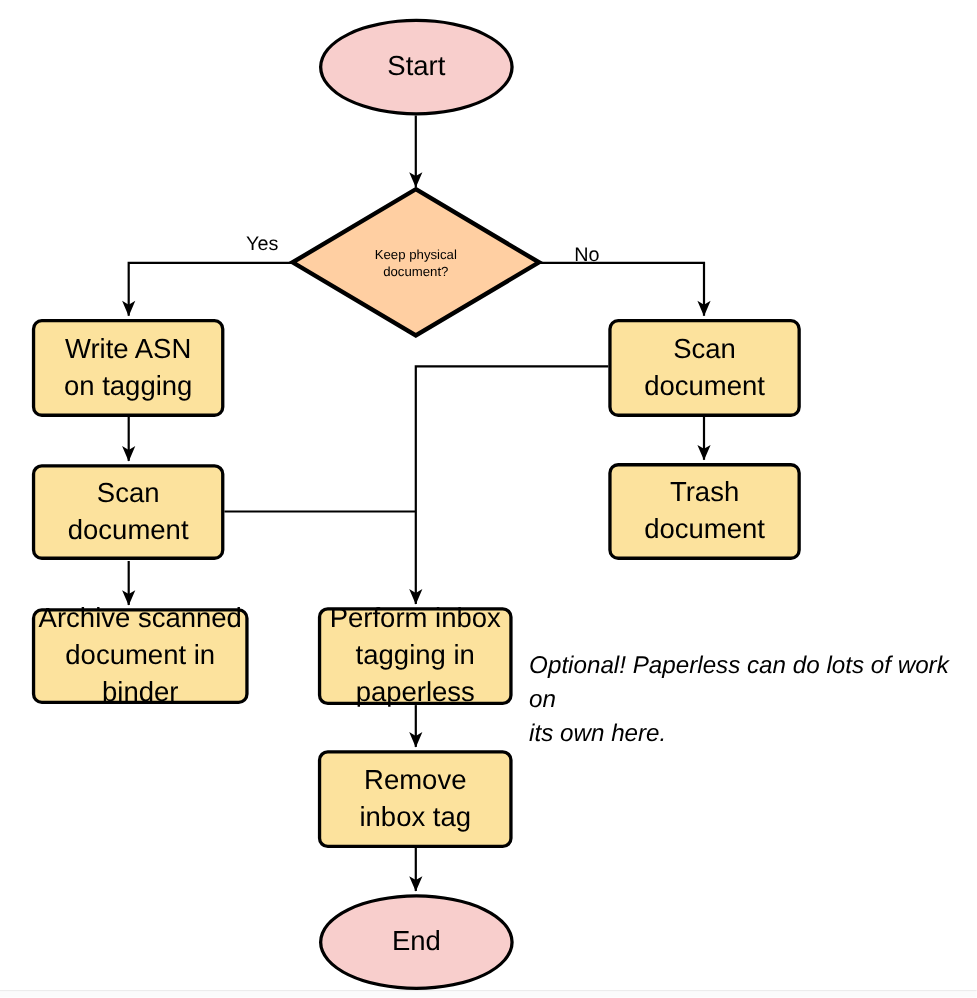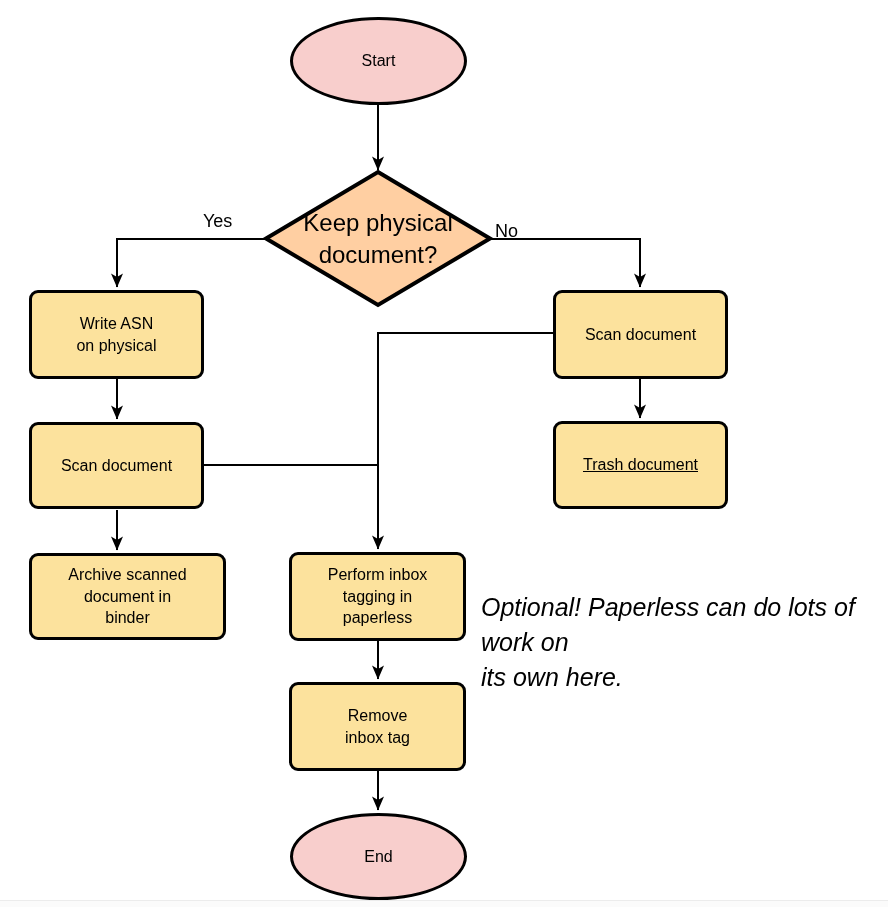--- a/index.html
+++ b/index.html
@@ -23,21 +23,21 @@
     height: 907px;
   }
   .node {
     position: absolute;
     box-sizing: border-box;
     display: flex;
     align-items: center;
     justify-content: center;
     text-align: center;
     color: #000000;
-    font-size: 16px;
+    font-size: 25px;
     line-height: 1.35;
   }
   .node-label {
     white-space: pre-line;
   }
   .terminal {
     background: #f8cecc;
     border: 3px solid #000000;
     border-radius: 50%;
   }
@@ -45,33 +45,33 @@
     background: #fce29d;
     border: 3px solid #000000;
     border-radius: 9px;
   }
   .decision-label {
     position: absolute;
     display: flex;
     align-items: center;
     justify-content: center;
     text-align: center;
-    font-size: 24px;
+    font-size: 12px;
     line-height: 1.35;
     color: #000000;
   }
   .edge-label {
     position: absolute;
-    text-align: left;
+    text-align: right;
     font-size: 18px;
     color: #000000;
   }
   .note {
     position: absolute;
-    font-size: 25px;
+    font-size: 22px;
     font-style: italic;
     line-height: 1.4;
     color: #000000;
     white-space: pre-line;
   }
   .bottom-strip {
     position: absolute;
     left: 0;
     top: 900px;
     width: 888px;
@@ -113,38 +113,38 @@
   <div class="decision-label" style="left:268px; top:176px; width:220px; height:126px;">
     <span class="node-label">Keep physical
 document?</span>
   </div>
 
   <div class="edge-label" style="left:203px; top:211px; width:50px;">Yes</div>
   <div class="edge-label" style="left:495px; top:221px; width:50px;">No</div>
 
   <div class="node process" style="left:29px; top:290px; width:175px; height:89px;">
     <span class="node-label">Write ASN
-on physical</span>
+on tagging</span>
   </div>
 
   <div class="node process" style="left:29px; top:422px; width:175px; height:87px;">
     <span class="node-label">Scan document</span>
   </div>
 
   <div class="node process" style="left:29px; top:553px; width:197px; height:87px;">
     <span class="node-label">Archive scanned
 document in
 binder</span>
   </div>
 
   <div class="node process" style="left:553px; top:290px; width:175px; height:89px;">
     <span class="node-label">Scan document</span>
   </div>
 
-  <div class="node process" style="left:553px; top:421px; width:175px; height:88px;text-decoration:underline;">
+  <div class="node process" style="left:553px; top:421px; width:175px; height:88px;">
     <span class="node-label">Trash document</span>
   </div>
 
   <div class="node process" style="left:289px; top:552px; width:177px; height:89px;">
     <span class="node-label">Perform inbox
 tagging in
 paperless</span>
   </div>
 
   <div class="note" style="left:481px; top:590px; width:400px;">Optional! Paperless can do lots of work on

